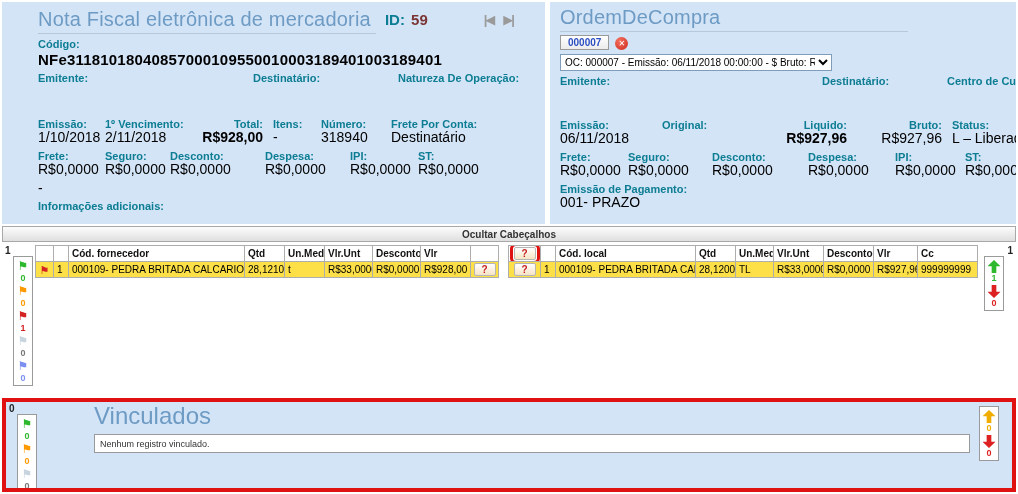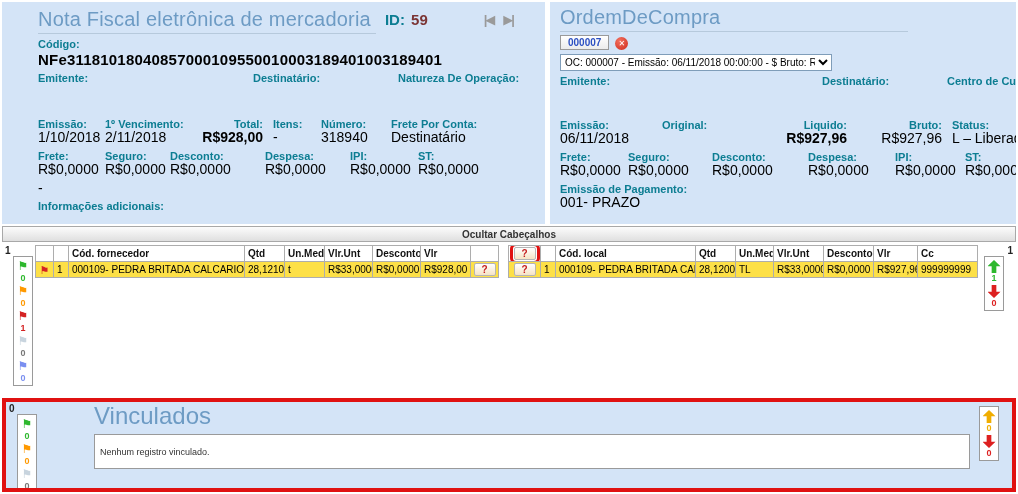--- a/index.html
+++ b/index.html
@@ -80,21 +80,21 @@
           border:1px solid #b5b5b5; background:linear-gradient(#fff,#f5e3c5); border-radius:2px;
           color:#c41f1f; font-weight:bold; font-size:10px; cursor:pointer; }
   .qbtn.annotated { outline:3px solid var(--annotation-red); outline-offset:1px; }
   .spacer-r { flex:1; }
 
   .vinc { margin:2px; height:94px; border:4px solid var(--annotation-red); background:var(--panel-bg);
           display:flex; overflow:hidden; }
   .vinc .side { width:30px; }
   .vinc-main { flex:1; margin-left:58px; margin-right:8px; }
   .vinc-title { font-size:24px; color:var(--title-text); margin-top:0px; }
-  .emptybox { border:1px solid #9a9a9a; background:#fff; height:35px; font-size:9px; color:#333;
+  .emptybox { border:1px solid #9a9a9a; background:#fff; height:19px; font-size:9px; color:#333;
               display:flex; align-items:center; padding-left:5px; margin-top:4px; }
   .vinc .arrowcol { width:34px; padding-top:4px; }
 </style>
 </head>
 <body>
 
 <div class="top-row">
 
   <div class="panel panel-nfe">
     <div class="titlerow">

